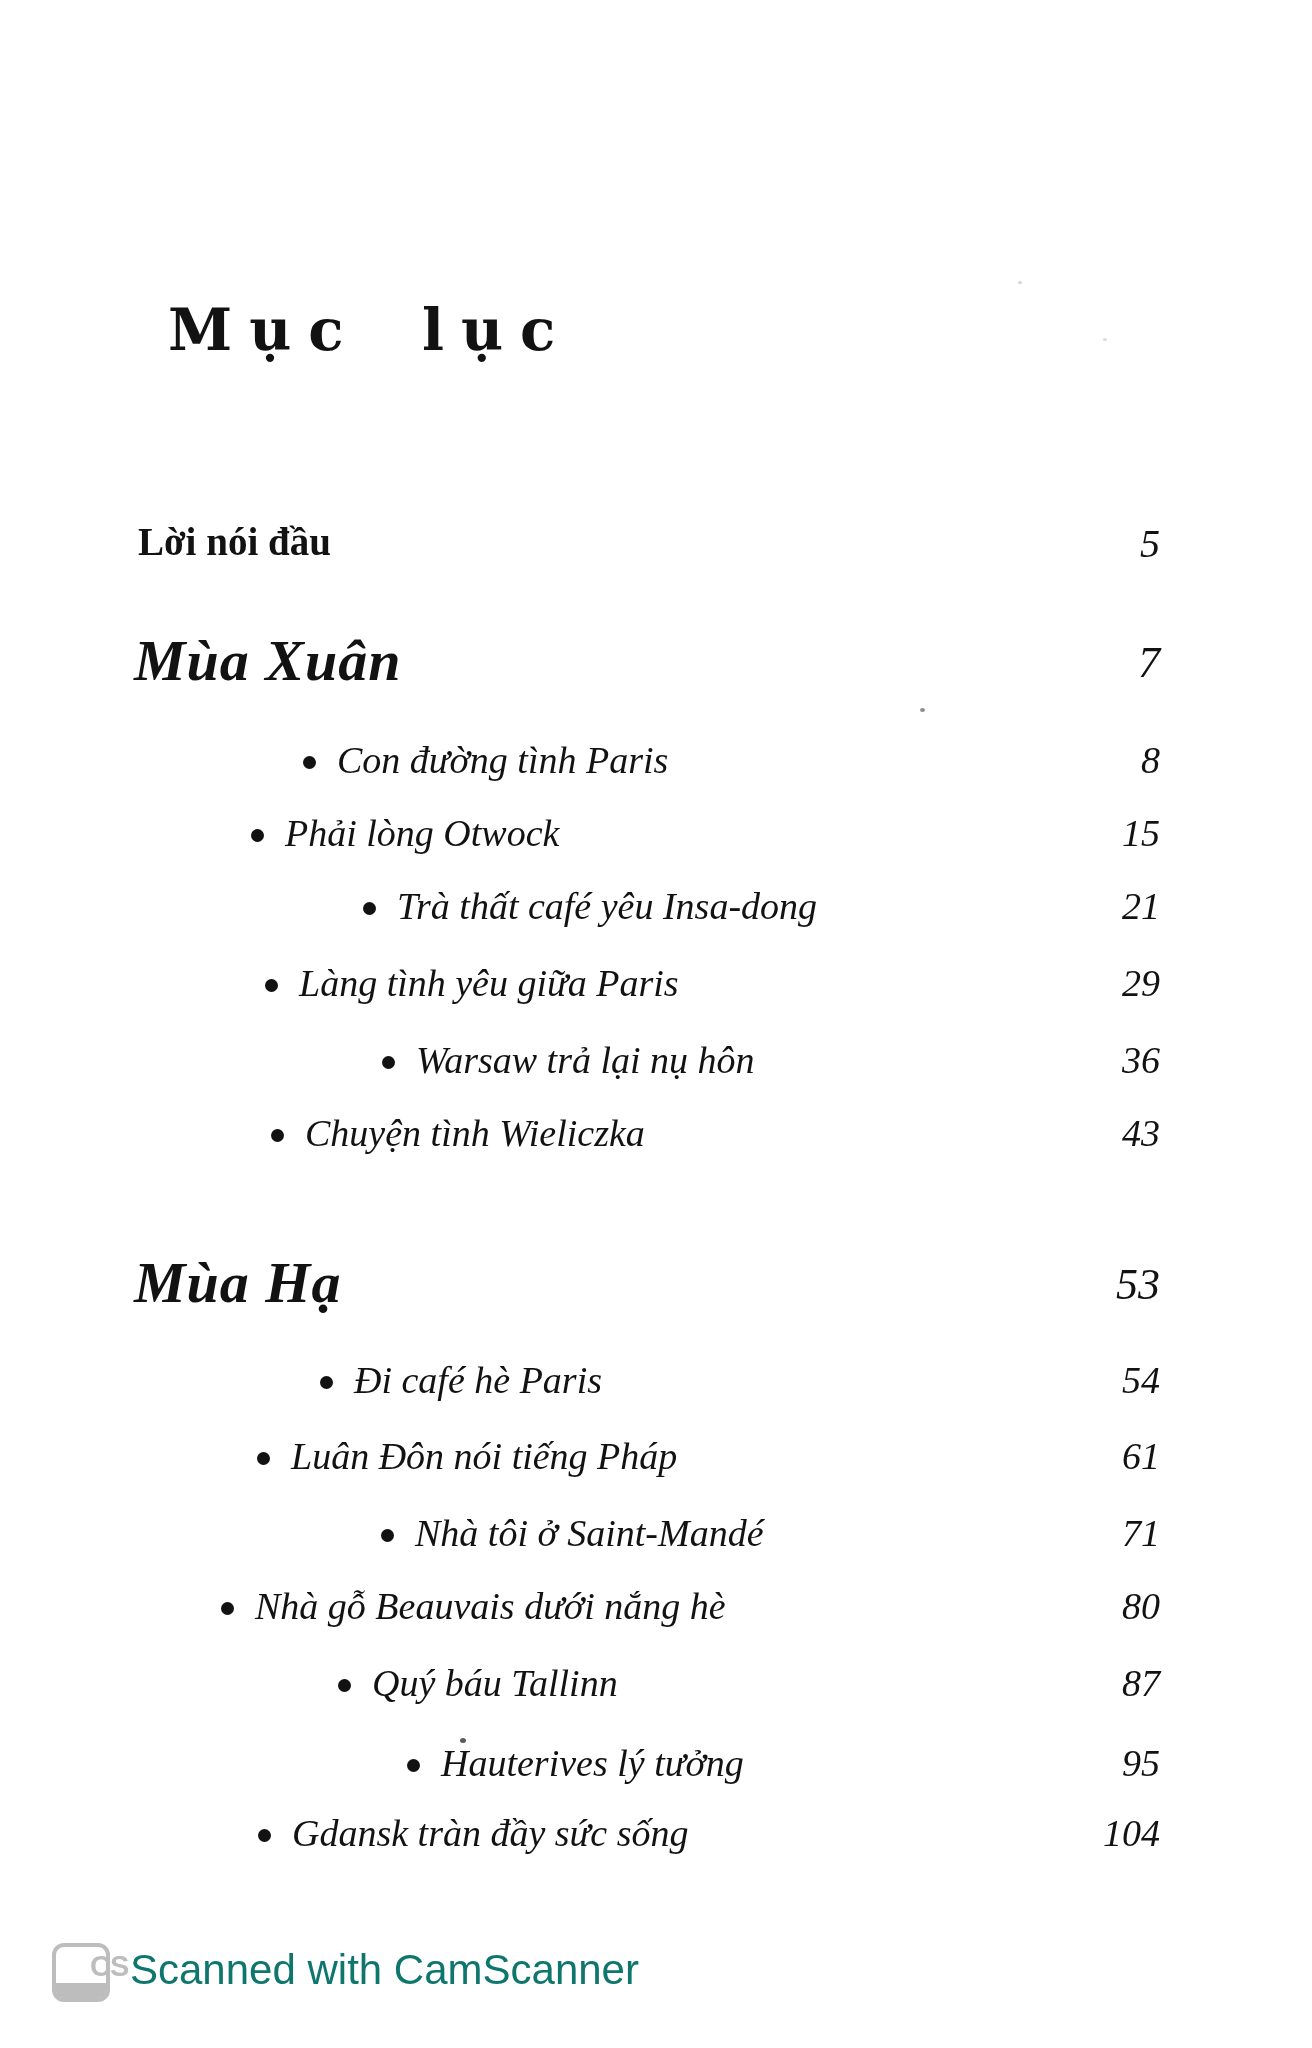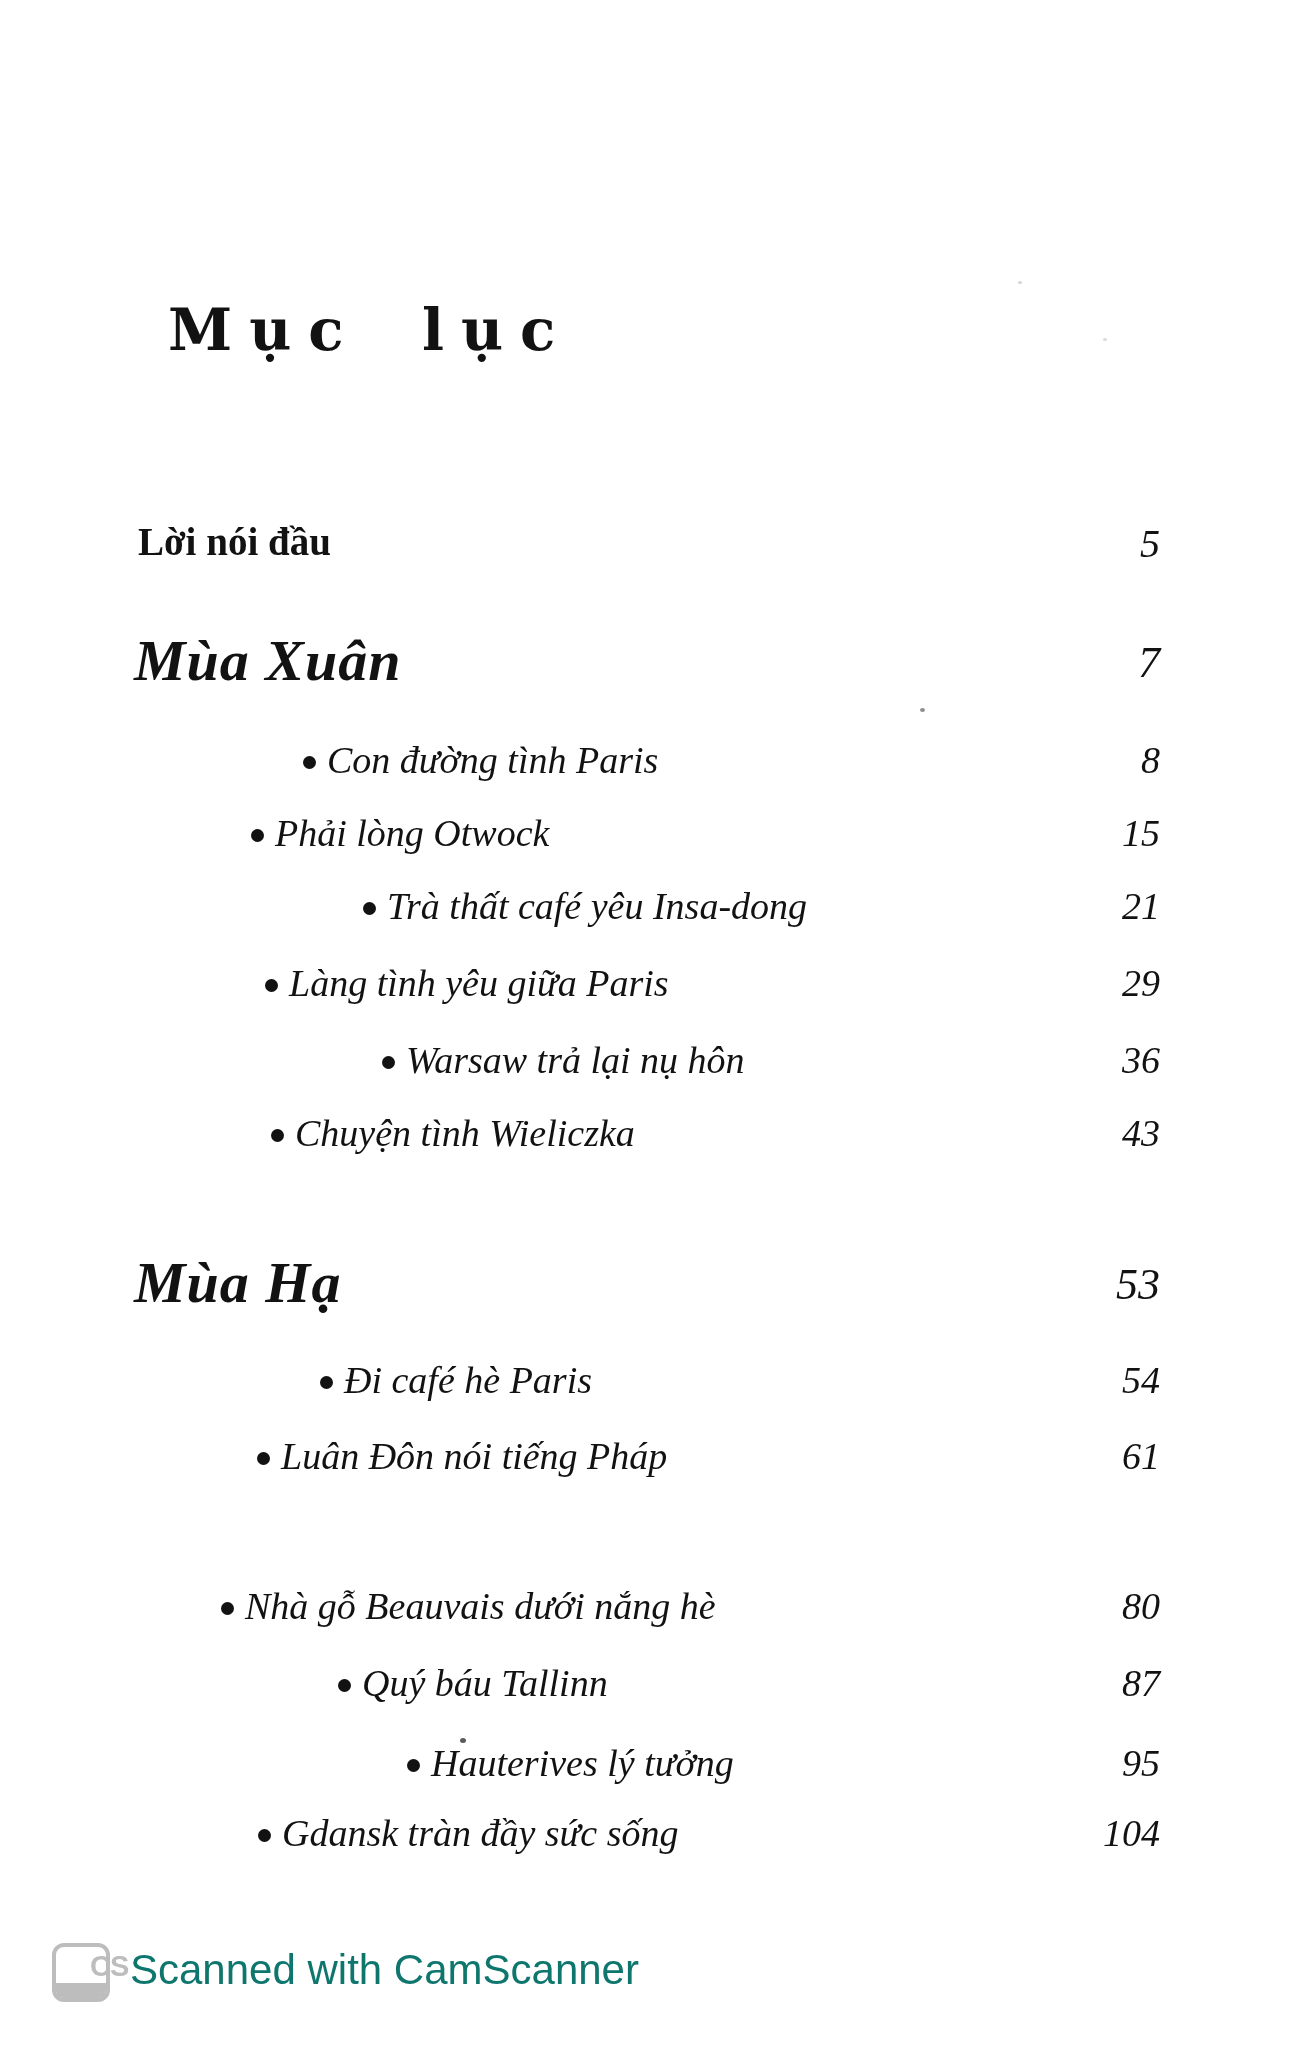--- a/index.html
+++ b/index.html
@@ -26,21 +26,21 @@
 
   .front-label {
     position:absolute; left:138px; top:0;
     font-size:39px; font-weight:bold; line-height:1.15; white-space:nowrap;
   }
   .section-title {
     position:absolute; left:134px; top:0;
     font-size:58px; font-style:italic; font-weight:bold;
     line-height:1.15; letter-spacing:1px; white-space:nowrap;
   }
-  .entry { position:absolute; top:0; display:flex; align-items:center; gap:11px; }
+  .entry { position:absolute; top:0; display:flex; align-items:center; gap:21px; }
   .bullet {
     width:13px; height:13px; border-radius:50%;
     background:#121212; flex:0 0 auto; margin-top:3px;
   }
   .item-label {
     font-size:38px; font-style:italic; line-height:1.2; white-space:nowrap;
   }
   .pagenum {
     position:absolute; right:152px; top:0;
     font-size:38px; font-style:italic; line-height:1.2;
@@ -159,20 +159,27 @@
   </div>
 
   <div class="row" style="top:1386px">
     <div class="entry" style="left:257px">
       <span class="bullet"></span>
       <span class="item-label">Luân Đôn nói tiếng Pháp</span>
     </div>
     <span class="pagenum">61</span>
   </div>
 
+  <div class="row" style="top:1463px">
+    <div class="entry" style="left:381px">
+      <span class="bullet"></span>
+      <span class="item-label">Nhà tôi ở Saint-Mandé</span>
+    </div>
+    <span class="pagenum">71</span>
+  </div>
 
   <div class="row" style="top:1536px">
     <div class="entry" style="left:221px">
       <span class="bullet"></span>
       <span class="item-label">Nhà gỗ Beauvais dưới nắng hè</span>
     </div>
     <span class="pagenum">80</span>
   </div>
 
   <div class="row" style="top:1613px">

